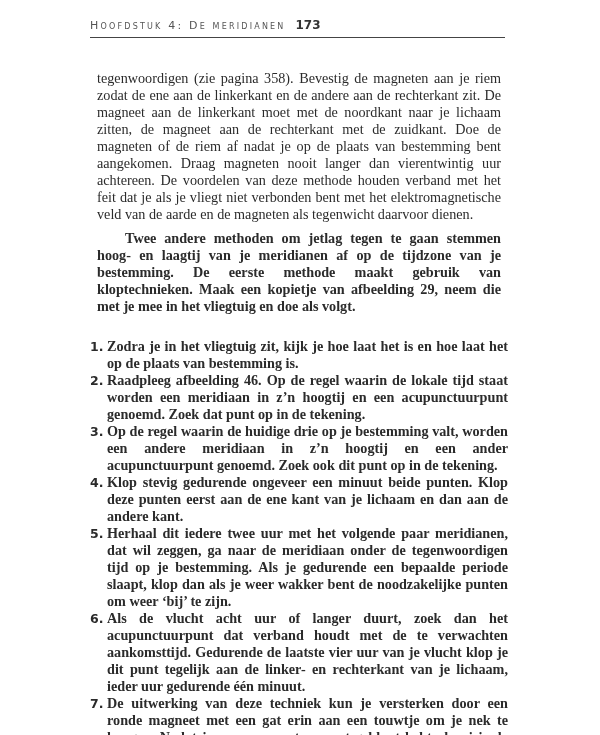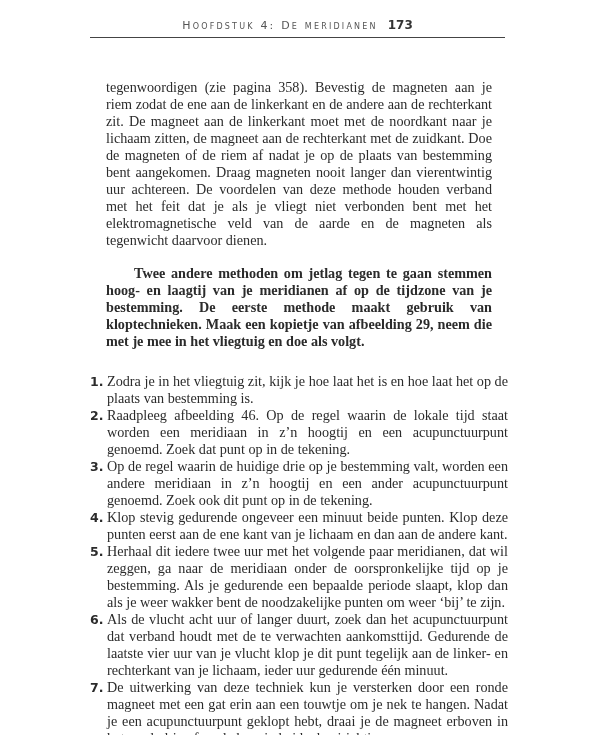--- a/index.html
+++ b/index.html
@@ -1,31 +1,31 @@
 <!DOCTYPE html>
 <html><head>
   <meta charset="utf-8">
   <style>
     html, body { margin: 0; padding: 0; background: #ffffff; }
     body { width: 600px; height: 735px; position: relative; overflow: hidden;
            font-family: "Liberation Serif", "DejaVu Serif", serif; color: #2b2b2b; }
     .page { position: absolute; left: 90px; top: 0; width: 418px; }
-    .running-head { position: absolute; top: 18px; left: 0; width: 415px; text-align: center;
+    .running-head { position: absolute; top: 18px; left: 0; width: 415px; text-align: left;
                     font-family: "DejaVu Sans", sans-serif; font-size: 11px; letter-spacing: 2.2px;
                     font-variant: small-caps; color: #555; white-space: nowrap; }
     .running-head .folio { font-weight: bold; letter-spacing: 0; margin-left: 10px; color: #333; font-variant: normal; font-size: 12px; }
     .rule { position: absolute; top: 37px; left: 0; width: 415px; height: 0; border-top: 1px solid #444; }
     .body { position: absolute; top: 63px; left: 0; width: 418px; font-size: 14.2px; line-height: 17px;
             text-align: justify; }
-    .body p { margin: 16px; }
+    .body p { margin: 7px; }
     .body p.indent { text-indent: 28px; font-weight: bold; }
     ol.steps { list-style: none; padding: 0; margin: 23px 0 0 0; }
     ol.steps li { position: relative; padding-left: 17px; margin: 0; }
     ol.steps li .num { position: absolute; left: 0; top: 0; font-weight: bold; font-family: "DejaVu Sans", sans-serif; font-size: 12.5px; }
-    ol.steps li .txt { display: block; }
+    ol.steps li .txt { display: block; font-weight: bold; }
   </style>
 </head>
 <body>
 
 <div class="page">
   <div class="running-head">
     <span>Hoofdstuk 4: De meridianen</span><span class="folio">173</span>
   </div>
   <div class="rule"></div>
 
@@ -45,21 +45,21 @@
       <li>
           <span class="num">3.</span>
           <span class="txt">Op de regel waarin de huidige drie op je bestemming valt, worden een andere meridiaan in z’n hoogtij en een ander acupunctuurpunt genoemd. Zoek ook dit punt op in de tekening.</span>
         </li>
       <li>
           <span class="num">4.</span>
           <span class="txt">Klop stevig gedurende ongeveer een minuut beide punten. Klop deze punten eerst aan de ene kant van je lichaam en dan aan de andere kant.</span>
         </li>
       <li>
           <span class="num">5.</span>
-          <span class="txt">Herhaal dit iedere twee uur met het volgende paar meridianen, dat wil zeggen, ga naar de meridiaan onder de oorspronkelijke tijd op je bestemming. Als je gedurende een bepaalde periode slaapt, klop dan als je weer wakker bent de noodzakelijke punten om weer ‘bij’ te zijn.</span>
+          <span class="txt">Herhaal dit iedere twee uur met het volgende paar meridianen, dat wil zeggen, ga naar de meridiaan onder de tegenwoordigen tijd op je bestemming. Als je gedurende een bepaalde periode slaapt, klop dan als je weer wakker bent de noodzakelijke punten om weer ‘bij’ te zijn.</span>
         </li>
       <li>
           <span class="num">6.</span>
           <span class="txt">Als de vlucht acht uur of langer duurt, zoek dan het acupunctuurpunt dat verband houdt met de te verwachten aankomsttijd. Gedurende de laatste vier uur van je vlucht klop je dit punt tegelijk aan de linker- en rechterkant van je lichaam, ieder uur gedurende één minuut.</span>
         </li>
       <li>
           <span class="num">7.</span>
           <span class="txt">De uitwerking van deze techniek kun je versterken door een ronde magneet met een gat erin aan een touwtje om je nek te hangen. Nadat je een acupunctuurpunt geklopt hebt, draai je de magneet erboven in het rond, drie of aarde keer in beide draairichtingen.</span>
         </li>
     </ol>

